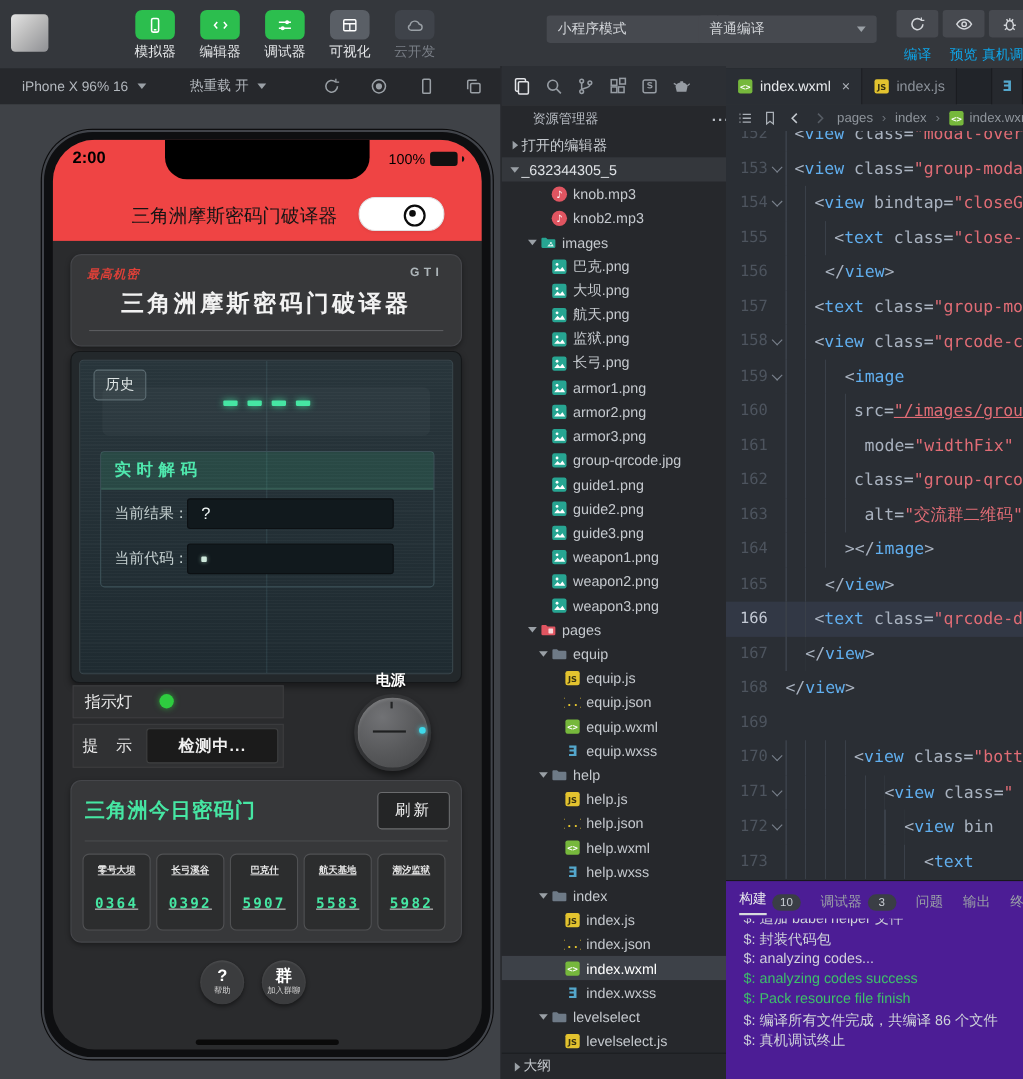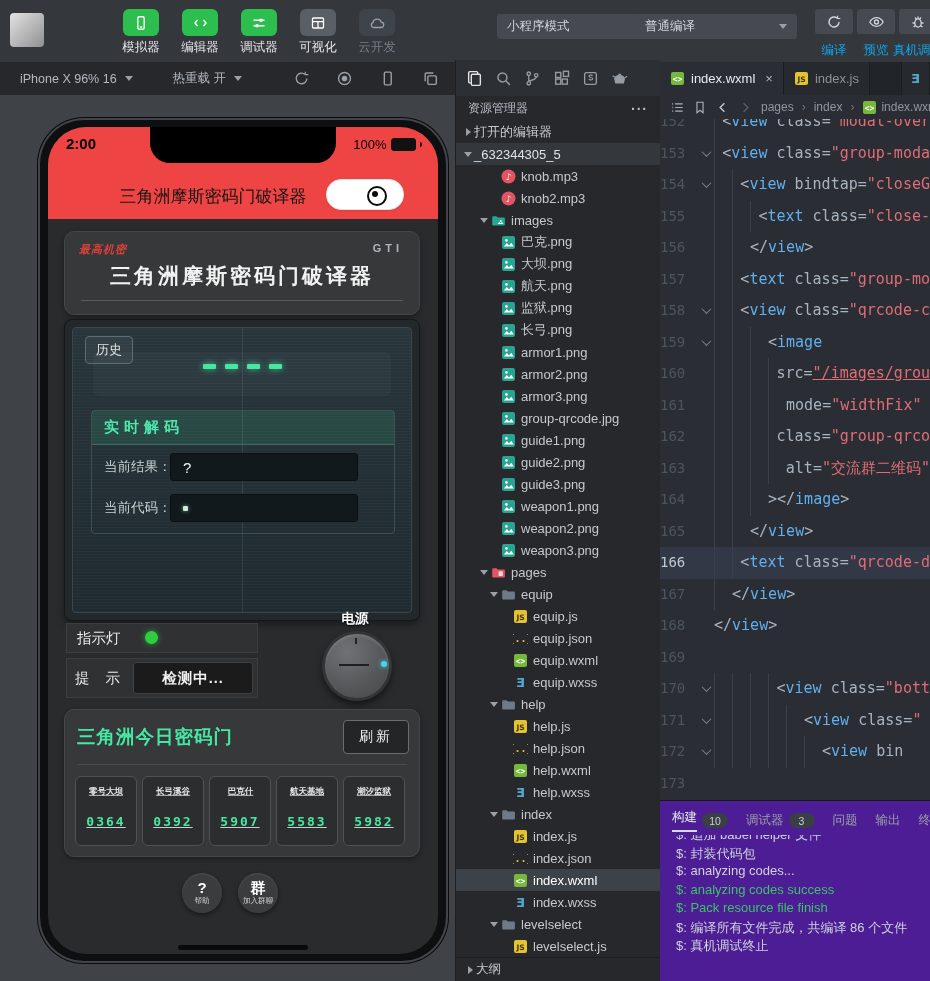--- a/index.html
+++ b/index.html
@@ -114,21 +114,21 @@
   #group-btn{left:190px;top:746px;}
   .rb-glyph{font-size:15px;font-weight:bold;color:#fff;line-height:15px;}
   .rb-label{font-size:7.5px;color:#d4d4d4;margin-top:1px;white-space:nowrap;}
   #home-bar{left:130px;top:818px;width:130px;height:5px;border-radius:3px;background:#0a0a0a;}
 
   
   #vdiv1{left:455px;top:60px;width:1px;height:921px;background:#1d1f22;}
   #side-icons{left:456px;top:60px;width:204px;height:36px;background:#2c2f34;display:flex;align-items:center;gap:12px;padding-left:10px;box-sizing:border-box;color:#969ca3;}
   #side-icons .si{width:17px;height:17px;}
   #explorer{left:456px;top:96px;width:204px;height:885px;background:#26282c;overflow:hidden;}
-  #exp-header{left:0;top:0;width:100%;height:25px;display:flex;align-items:center;padding:0 12px;box-sizing:border-box;
+  #exp-header{left:16px;top:0;width:100%;height:25px;display:flex;align-items:center;padding:0 12px;box-sizing:border-box;
               font-size:12px;color:#b9bec5;justify-content:space-between;gap:20px;}
   #exp-more{color:#b9bec5;font-size:14px;letter-spacing:1px;font-weight:bold;}
   #tree{left:0;top:25px;width:100%;height:836px;}
   .trow{position:absolute;left:0;width:100%;height:22px;display:flex;align-items:center;font-size:13px;color:#c5c9ce;white-space:nowrap;}
   .trow.root{background:#34373c;color:#dfe2e6;}
   .trow.sel{background:#3d4148;color:#ffffff;}
   .tarrow{width:12px;display:flex;justify-content:center;flex:none;}
   .tri-down{width:0;height:0;border-left:4px solid transparent;border-right:4px solid transparent;border-top:5px solid #9aa0a6;}
   .tri-right{width:0;height:0;border-top:4px solid transparent;border-bottom:4px solid transparent;border-left:5px solid #9aa0a6;}
   .ticon{width:16px;height:15px;margin-right:5px;flex:none;display:flex;align-items:center;justify-content:center;}
@@ -140,21 +140,21 @@
   .etab{height:33px;display:flex;align-items:center;padding:0 10px;gap:6px;font-size:13px;color:#8c929a;background:#26292e;border-right:1px solid #1a1c20;}
   .etab.active{background:#2a2e34;color:#e8eaed;}
   .etab .tclose{color:#aeb3ba;font-size:13px;margin-left:4px;}
   #breadcrumb{left:660px;top:95px;width:270px;height:24px;background:#2a2e34;display:flex;align-items:center;gap:8px;padding-left:10px;box-sizing:border-box;
               font-size:12px;color:#8f959c;white-space:nowrap;overflow:hidden;}
   .bc-sep{color:#6d737b;}
   .bc-item{display:flex;align-items:center;gap:4px;}
   #code{left:660px;top:119px;width:270px;height:681px;background:#2a2e34;overflow:hidden;}
   .crow{position:absolute;left:0;width:100%;height:31.5px;line-height:31.5px;font-family:"DejaVu Sans Mono","Liberation Mono",monospace;font-size:15px;white-space:pre;display:flex;}
   .crow.active{background:#323845;}
-  .cnum{width:38px;color:#4d545e;flex:none;font-size:14px;}
+  .cnum{width:38px;text-align:right;color:#4d545e;flex:none;font-size:14px;}
   .crow.active .cnum{color:#c3c9d4;}
   .cfold{width:16px;flex:none;display:flex;align-items:center;justify-content:center;}
   .fold-chev{width:6px;height:6px;border-right:1.5px solid #7a828d;border-bottom:1.5px solid #7a828d;transform:rotate(45deg) translate(-1px,-1px);}
   .cindent{display:inline-block;height:100%;background-image:repeating-linear-gradient(to right,#3a4049 0 1px,transparent 1px 18px);}
   .tk-p{color:#a9b2bf;} .tk-t{color:#61afef;} .tk-x{color:#a9b2bf;} .tk-s{color:#e06c75;}
   .tk-l{color:#e06c75;text-decoration:underline;}
 
   
   #panel{left:660px;top:800px;width:270px;height:181px;background:#4c1d95;border-top:1px solid #17181b;}
   #panel-tabs{left:12px;top:8px;display:flex;align-items:center;gap:18px;position:absolute;font-size:12.5px;color:#9aa0a6;white-space:nowrap;}
@@ -937,21 +937,21 @@
       <div class="crow" style="top: 333.5px;"><span class="cnum">163</span><span class="cfold"></span><span class="cindent" style="width: 72px;"></span><span class="tk-x">alt</span><span class="tk-p">=</span><span class="tk-s">"交流群二维码"</span></div>
       <div class="crow" style="top: 365px;"><span class="cnum">164</span><span class="cfold"></span><span class="cindent" style="width: 54px;"></span><span class="tk-p">&gt;&lt;/</span><span class="tk-t">image</span><span class="tk-p">&gt;</span></div>
       <div class="crow" style="top: 396.5px;"><span class="cnum">165</span><span class="cfold"></span><span class="cindent" style="width: 36px;"></span><span class="tk-p">&lt;/</span><span class="tk-t">view</span><span class="tk-p">&gt;</span></div>
       <div class="crow active" style="top: 428px;"><span class="cnum">166</span><span class="cfold"></span><span class="cindent" style="width: 36px;"></span><span class="tk-p">&lt;</span><span class="tk-t">text</span><span class="tk-x"> class</span><span class="tk-p">=</span><span class="tk-s">"qrcode-d</span></div>
       <div class="crow" style="top: 459.5px;"><span class="cnum">167</span><span class="cfold"></span><span class="cindent" style="width: 18px;"></span><span class="tk-p">&lt;/</span><span class="tk-t">view</span><span class="tk-p">&gt;</span></div>
       <div class="crow" style="top: 491px;"><span class="cnum">168</span><span class="cfold"></span><span class="tk-p">&lt;/</span><span class="tk-t">view</span><span class="tk-p">&gt;</span></div>
       <div class="crow" style="top: 522.5px;"><span class="cnum">169</span><span class="cfold"></span></div>
       <div class="crow" style="top: 554px;"><span class="cnum">170</span><span class="cfold"><span class="fold-chev"></span></span><span class="cindent" style="width: 72px;"></span><span class="tk-p">&lt;</span><span class="tk-t">view</span><span class="tk-x"> class</span><span class="tk-p">=</span><span class="tk-s">"bott</span></div>
       <div class="crow" style="top: 585.5px;"><span class="cnum">171</span><span class="cfold"><span class="fold-chev"></span></span><span class="cindent" style="width: 90px;"></span><span class="tk-p">&lt;</span><span class="tk-t">view</span><span class="tk-x"> class</span><span class="tk-p">=</span><span class="tk-s">"</span></div>
       <div class="crow" style="top: 617px;"><span class="cnum">172</span><span class="cfold"><span class="fold-chev"></span></span><span class="cindent" style="width: 108px;"></span><span class="tk-p">&lt;</span><span class="tk-t">view</span><span class="tk-x"> bin</span></div>
-      <div class="crow" style="top: 648.5px; flex-direction: column;"><span class="cnum">173</span><span class="cfold"></span><span class="cindent" style="width: 126px;"></span><span class="tk-p">&lt;</span><span class="tk-t">text</span></div>
+      <div class="crow" style="top: 648.5px;"><span class="cnum">173</span><span class="cfold"></span><span class="cindent" style="width: 126px;"></span><span class="tk-p">&lt;</span><span class="tk-t">text</span></div>
     </div>
 
   <div id="panel" class="abs">
     <div id="panel-tabs">
         <span class="ptab active">
           <span class="pt-label">构建</span>
           <span class="pt-badge">10</span>
         </span>
         <span class="ptab">
           <span class="pt-label">调试器</span>

